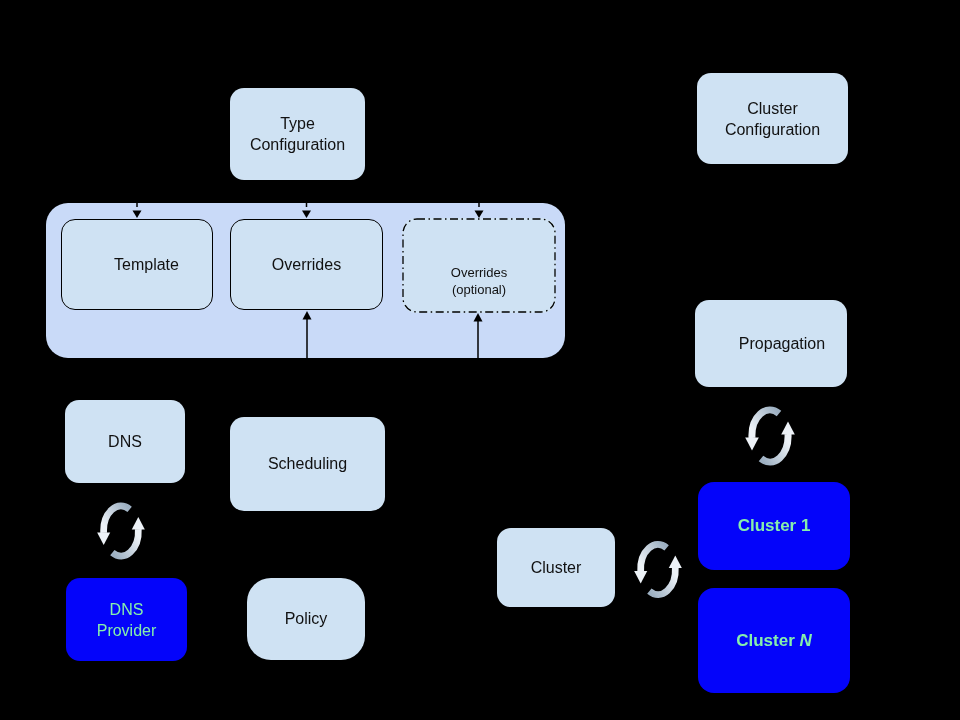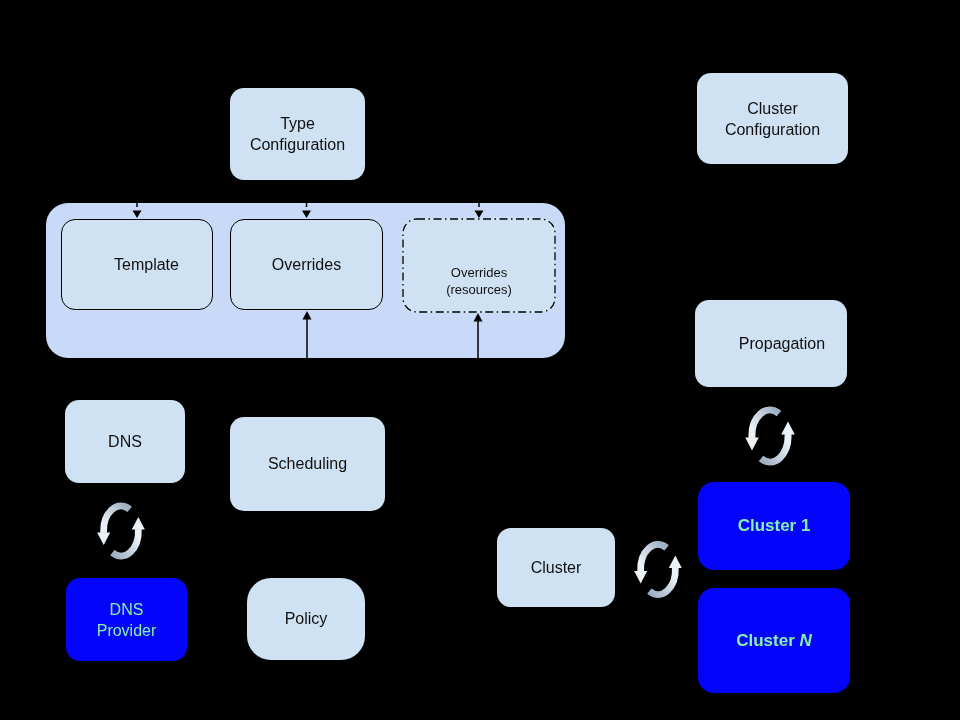--- a/index.html
+++ b/index.html
@@ -88,21 +88,21 @@
 
   <div class="box bordered" style="left:230px;top:219px;width:153px;height:91px;">
     <span>Overrides</span>
   </div>
 
   <div class="box overrides" style="left:402px;top:218px;width:154px;height:95px;">
     <svg class="ov-border" viewBox="0 0 154 95" preserveAspectRatio="none">
       <rect x="1" y="1" width="152" height="93" rx="14" fill="none" stroke="#000" stroke-width="1.3" stroke-dasharray="8 3.5 1.5 3.5"></rect>
     </svg>
     <span class="lbl">Overrides</span>
-    <span class="sub">(resources)</span>
+    <span class="sub">(optional)</span>
   </div>
 
 
   <div class="box" style="left:65px;top:400px;width:120px;height:83px;">
     <span>DNS</span>
   </div>
 
   <div class="box" style="left:230px;top:401px;width:155px;height:94px;margin-top:16px;">
     <span>Scheduling</span>
   </div>

